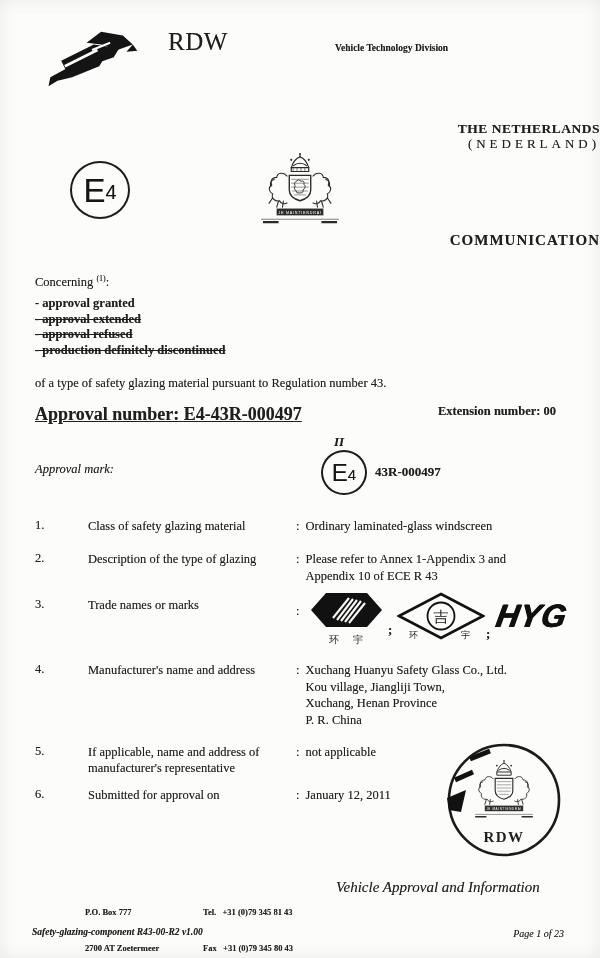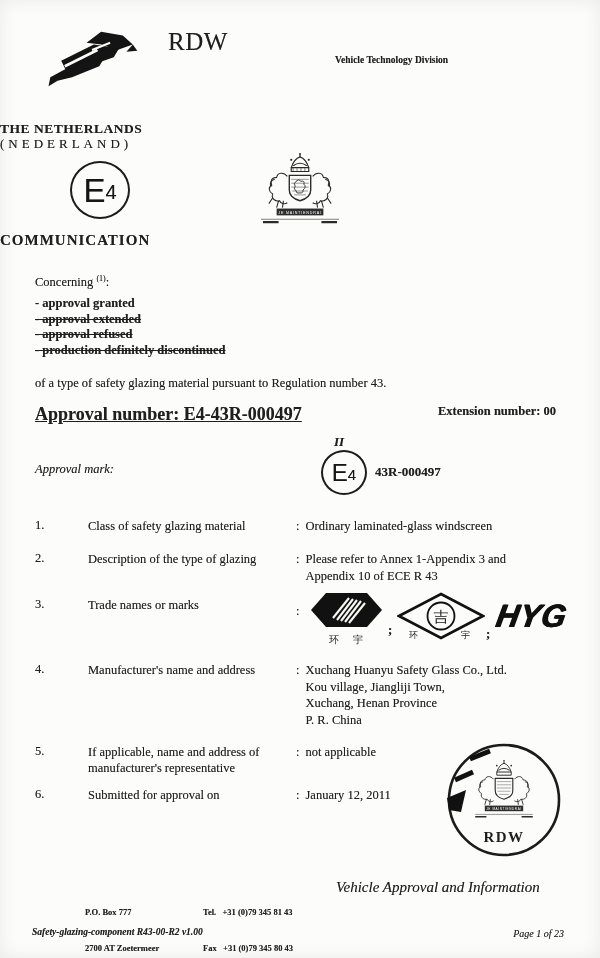--- a/index.html
+++ b/index.html
@@ -6,21 +6,21 @@
   .page {
     position:relative; width:600px; height:958px; margin:0 auto;
     background:#fcfcfa; overflow:hidden;
     font-family:"Liberation Serif", serif; color:#1f1f1f;
     box-shadow: inset 0 0 18px rgba(0,0,0,.08);
     text-shadow: 0 0 .4px rgba(20,20,20,.45);
   }
   .abs { position:absolute; }
   .b { font-weight:bold; }
   .i { font-style:italic; }
-  .ctr { left:0; right:0; text-align:left; }
+  .ctr { left:0; right:0; text-align:right; }
   .struck { text-decoration:line-through; text-decoration-thickness:1.4px; }
   .sup { font-size:8px; vertical-align:super; }
   .body-txt { font-size:12.5px; line-height:15.5px; }
   .emark {
     border:2.5px solid #1c1c1c; border-radius:50%;
     display:flex; align-items:center; justify-content:center;
     font-family:"Liberation Sans", sans-serif; color:#161616;
     background:#fcfcfa;
   }
   .emark .eL { font-size:33px; line-height:1; }
@@ -51,21 +51,21 @@
     <svg width="92" height="58" viewBox="0 0 100 64">
       <path d="M60 2 L84 6 L95 16 L78 22 L60 16 L44 14 Z" fill="#141414"></path>
       <path d="M95 16 L100 23 L88 24 Z" fill="#141414"></path>
       <path d="M16 34 L52 16 L80 20 L74 30 L40 42 L22 46 Z" fill="#141414"></path>
       <path d="M4 52 L30 38 L64 30 L58 40 L28 52 L12 56 L2 62 Z" fill="#141414"></path>
       <path d="M20 40 L56 22" stroke="#fcfcfa" stroke-width="3"></path>
       <path d="M70 14 L50 22" stroke="#fcfcfa" stroke-width="2.4"></path>
     </svg>
   </div>
   <div class="abs" style="left:168px; top:28px; font-size:25px; letter-spacing:.5px;">RDW</div>
-  <div class="abs b" style="left:335px; top:55px; font-size:9.5px;">Vehicle Technology Division</div>
+  <div class="abs b" style="left:335px; top:43px; font-size:9.5px;">Vehicle Technology Division</div>
 
   <div class="abs ctr b" style="top:121px; font-size:13.5px; letter-spacing:.5px;">THE NETHERLANDS</div>
   <div class="abs ctr" style="top:136px; font-size:13px; letter-spacing:4px;">(NEDERLAND)</div>
 
   <div class="abs" style="left:251px; top:153px; width:98px; height:76px;">
     <svg width="98" height="76" viewBox="0 0 100 78">
       <g stroke="#2a2a2a" fill="none" stroke-width="1.2">
         <path d="M50 4 v-2.5"></path>
           <circle cx="50" cy="1" r="1" fill="#2a2a2a" stroke="none"></circle>
         <circle cx="41" cy="7" r="1.1" fill="#2a2a2a" stroke="none"></circle>

